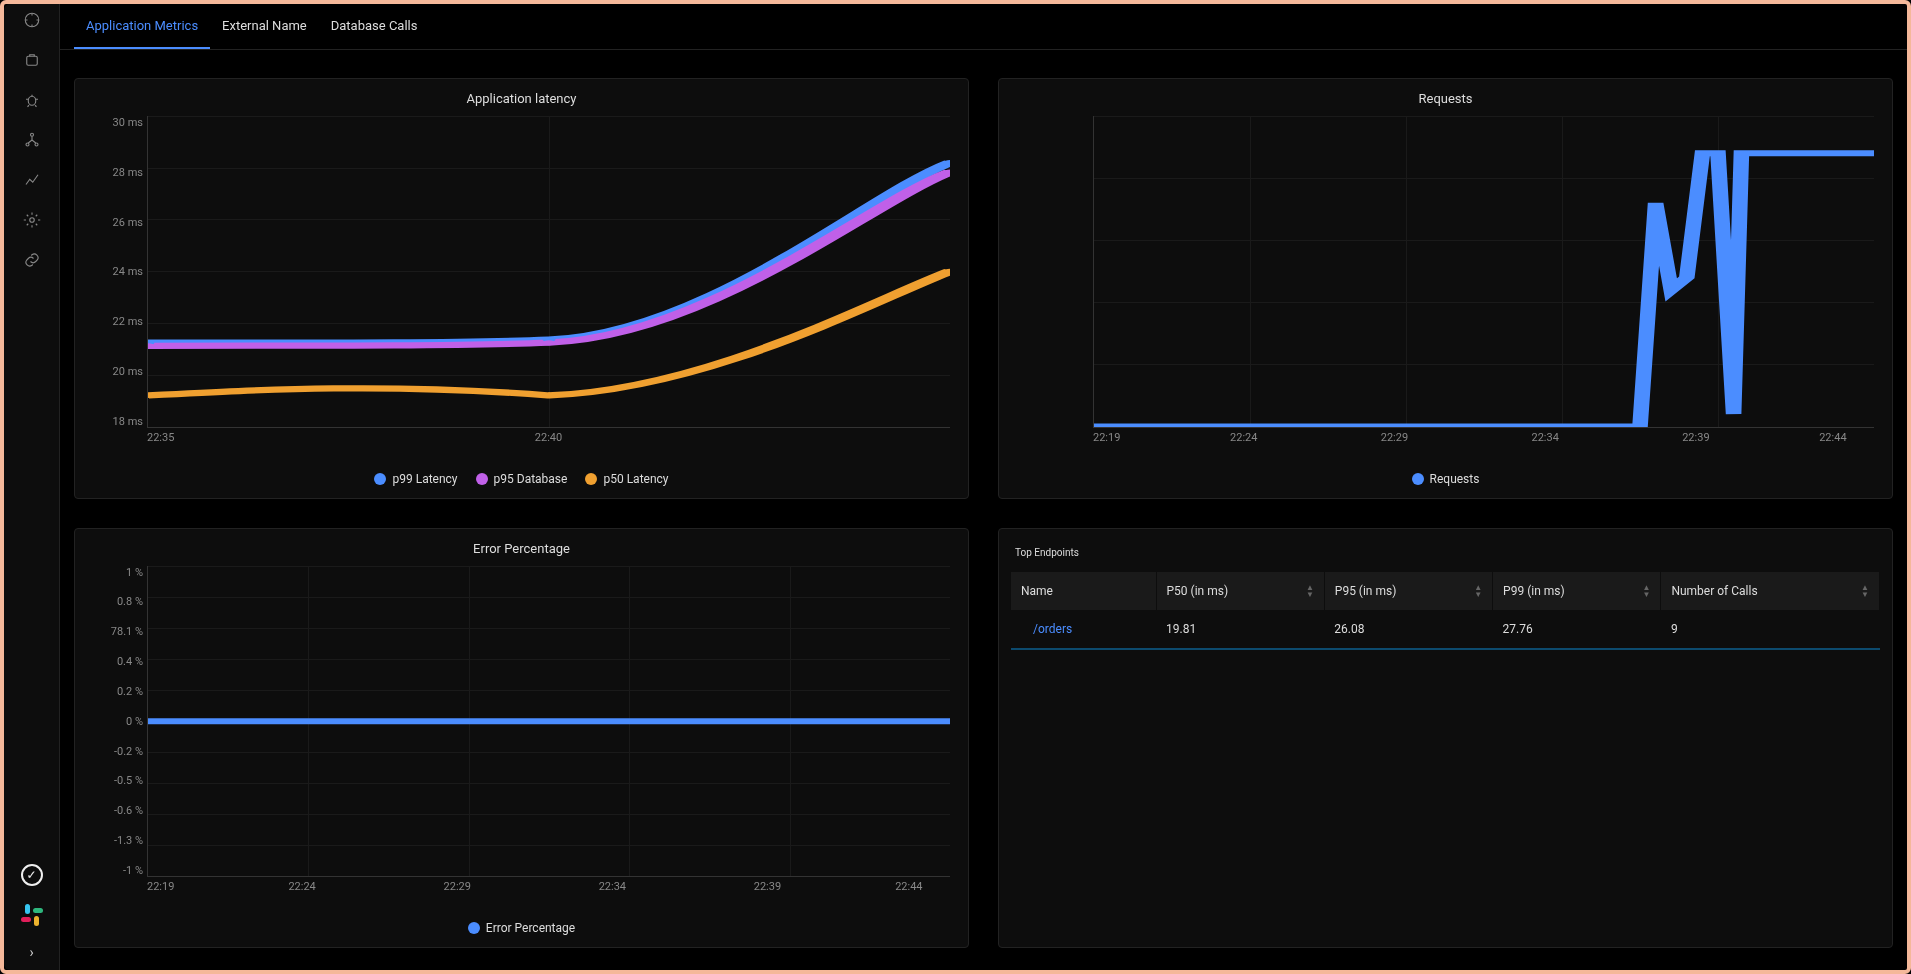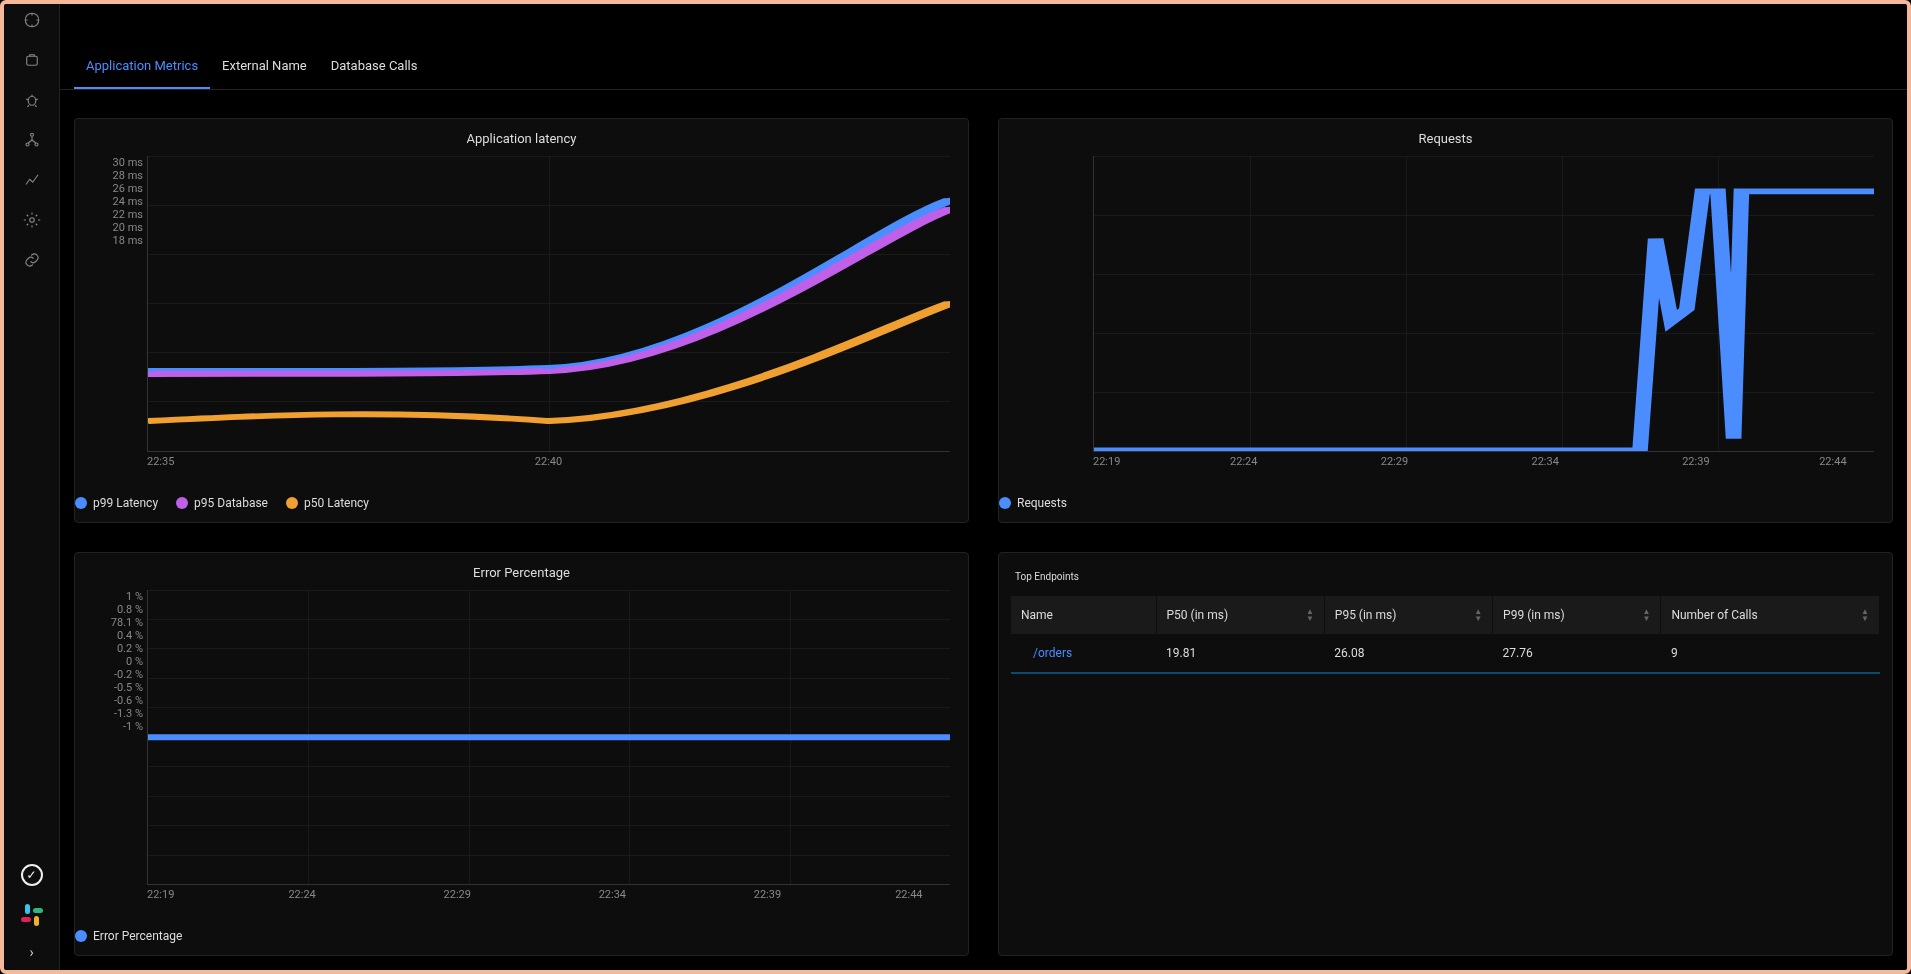--- a/index.html
+++ b/index.html
@@ -67,21 +67,20 @@
 .slack-icon .s3 { background:#ecb22e; width:5px; height:10px; left:13px; top:12px; }
 .slack-icon .s4 { background:#e01e5a; width:10px; height:5px; left:0; top:13px; }
 .chevron {
   color:#ccc; font-size:14px;
 }
 .main {
   flex: 1;
   display: flex;
   flex-direction: column;
   overflow: hidden;
-  margin-top: 40px;
 }
 .tabs {
   display: flex;
   border-bottom: 1px solid #222;
   padding: 0 14px;
 }
 .tab {
   padding: 14px 12px;
   color: #ddd;
   cursor: pointer;
@@ -90,21 +89,21 @@
 .tab.active {
   color: #4b8dff;
   border-bottom-color: #4b8dff;
 }
 .grid {
   flex:1;
   display: grid;
   grid-template-columns: 1fr 1fr;
   grid-template-rows: 1fr 1fr;
   gap: 29px;
-  padding: 28px 14px 14px;
+  padding: 28px 14px 22px;
   overflow: hidden;
 }
 .panel {
   background: #0d0d0d;
   border: 1px solid #222;
   border-radius: 4px;
   display: flex;
   flex-direction: column;
   overflow: hidden;
 }
@@ -118,21 +117,21 @@
   flex:1;
   position: relative;
   margin: 6px 14px 0 14px;
 }
 .y-axis {
   position: absolute;
   left: 0; top: 0; bottom: 36px;
   width: 54px;
   display: flex;
   flex-direction: column;
-  justify-content: flex-start;
+  justify-content: space-between;
   text-align: right;
   color: #888;
   font-size: 11px;
 }
 .y-axis.wide { width: 76px; }
 .plot {
   position: absolute;
   left: 58px; right: 4px; top: 0; bottom: 36px;
   border-left: 1px solid #333;
   border-bottom: 1px solid #333;
@@ -149,21 +148,21 @@
 .x-axis {
   position:absolute; left:58px; right:4px; bottom:20px;
   display:flex; justify-content:space-between;
   color:#888; font-size:11px;
 }
 .x-axis.wide { left:80px; }
 .x-axis span { transform: translateX(-50%); }
 .x-axis span:first-child { transform: translateX(0); }
 .x-axis span:last-child { transform: translateX(-100%); }
 .legend {
-  display:flex; justify-content:flex-start; gap:18px;
+  display:flex; justify-content:center; gap:18px;
   padding: 8px 0 12px;
   color:#ddd; font-size:12px;
 }
 .legend-item { display:flex; align-items:center; gap:6px; }
 .swatch { width:12px; height:12px; border-radius:50%; }
 .table-panel { padding: 14px 12px; }
 .table-title { color:#ddd; font-size:10px; padding: 4px 0 14px 4px; }
 table { width:100%; border-collapse: collapse; }
 thead tr { background:#1a1a1a; }
 th, td { padding:12px 10px; text-align:left; font-size:12px; color:#ddd; font-weight:400; }

